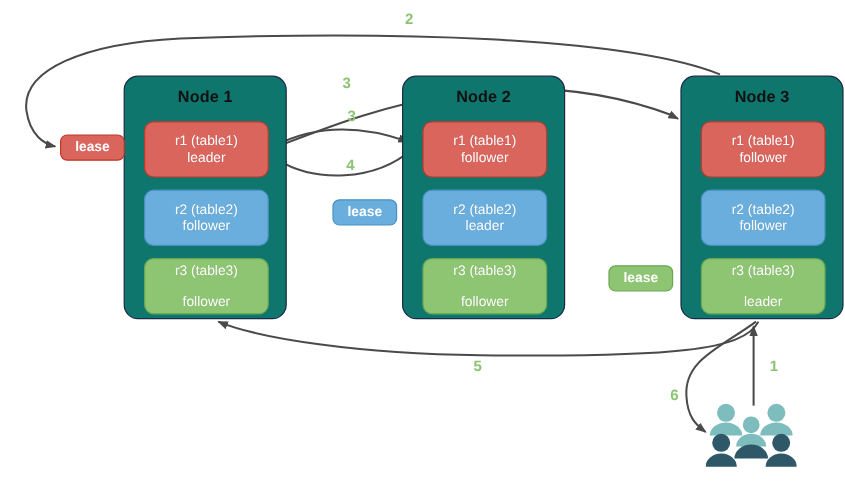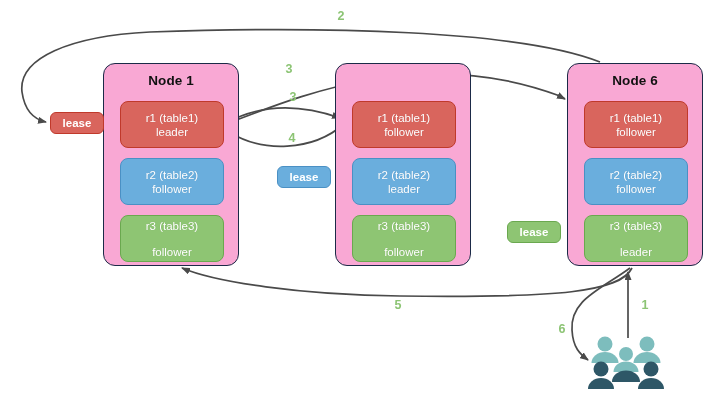--- a/index.html
+++ b/index.html
@@ -20,21 +20,21 @@
     left: 0;
     top: 0;
     width: 704px;
     height: 405px;
     pointer-events: none;
   }
   .node-box {
     position: absolute;
     border: 1.6px solid #1b2a47;
     border-radius: 12px;
-    background: #f9a8d4;
+    background: #0f766e;
     box-sizing: border-box;
   }
   .node-title {
     position: absolute;
     left: 0;
     right: 0;
     top: 9px;
     text-align: center;
     font-size: 13.5px;
     font-weight: bold;
@@ -138,37 +138,38 @@
       <span class="l1">r2 (table2)</span>
       <span class="l2">follower</span>
     </div>
     <div class="replica rep-green r-slot3">
       <span class="l1">r3 (table3)</span>
       <span class="l2">follower</span>
     </div>
   </div>
 
   <div class="node-box" style="left:335px; top:63px; width:136px; height:203px;">
+    <div class="node-title">Node 2</div>
 
     <div class="replica rep-red r-slot1">
       <span class="l1">r1 (table1)</span>
       <span class="l2">follower</span>
     </div>
     <div class="replica rep-blue r-slot2">
       <span class="l1">r2 (table2)</span>
       <span class="l2">leader</span>
     </div>
     <div class="replica rep-green r-slot3">
       <span class="l1">r3 (table3)</span>
       <span class="l2">follower</span>
     </div>
   </div>
 
   <div class="node-box" style="left:567px; top:63px; width:136px; height:203px;">
-    <div class="node-title">Node 6</div>
+    <div class="node-title">Node 3</div>
 
     <div class="replica rep-red r-slot1">
       <span class="l1">r1 (table1)</span>
       <span class="l2">follower</span>
     </div>
     <div class="replica rep-blue r-slot2">
       <span class="l1">r2 (table2)</span>
       <span class="l2">follower</span>
     </div>
     <div class="replica rep-green r-slot3">

